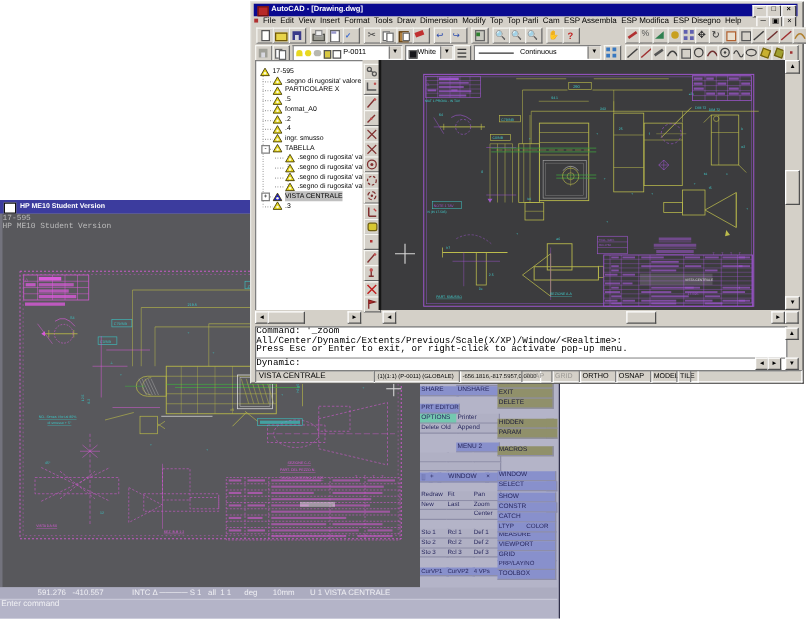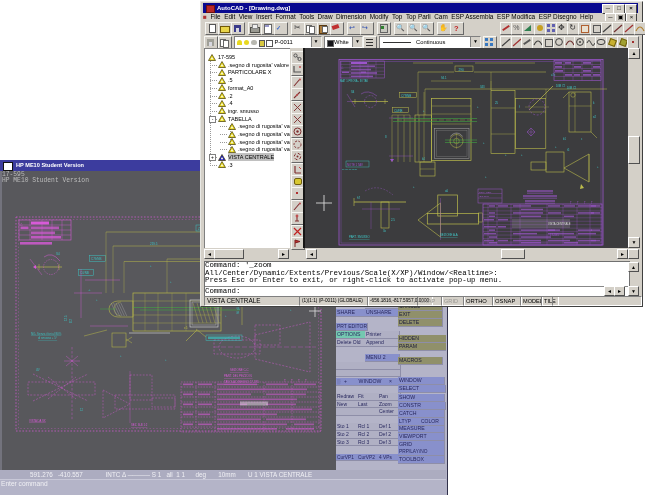--- a/index.html
+++ b/index.html
@@ -979,21 +979,21 @@
 <div class="sbtn" style="left:1px;top:1px;width:9px;height:8px;">◄</div>
 <div class="sbtn" style="left:196px;top:1px;width:22px;height:8px;"></div>
 <div class="sbtn" style="right:12px;top:1px;width:9px;height:8px;">►</div>
 <div class="sbtn" style="right:1px;top:1px;width:9px;height:8px;"></div>
       </div>
 <div class="abs" style="left:3px;top:258px;width:435px;height:36px;background:#d4d0c8;">
 <div style="position:absolute;left:0px;top:1px;width:424px;height:34px;background:#fff;border:1px solid #707070;font-family:'Liberation Mono',monospace;font-size:7.4px;line-height:7.6px;color:#000;white-space:pre;overflow:hidden;">Command: '_zoom
 All/Center/Dynamic/Extents/Previous/Scale(X/XP)/Window/&lt;Realtime&gt;:
 Press Esc or Enter to exit, or right-click to activate pop-up menu.</div>
 <div style="position:absolute;left:1px;top:26px;width:424px;height:0;border-top:1px solid #888;"></div>
-<div style="position:absolute;left:1px;top:27px;width:415px;height:8px;background:#fff;font-family:'Liberation Mono',monospace;font-size:7.4px;line-height:8px;color:#000;">Command:</div>
+<div style="position:absolute;left:1px;top:27px;width:415px;height:8px;background:#fff;font-family:'Liberation Mono',monospace;font-size:7.4px;line-height:8px;color:#000;">Dynamic:</div>
 <div class="sbtn" style="right:0px;top:2px;width:9px;height:8px;">▲</div>
 <div class="sbtn" style="right:0px;top:26px;width:9px;height:8px;">▼</div>
 <div class="sbtn" style="right:24px;top:26px;width:9px;height:8px;">◄</div>
 <div class="sbtn" style="right:14px;top:26px;width:9px;height:8px;">►</div>
       </div>
 <div class="abs" style="left:2px;top:294px;width:437px;height:10px;font-size:6.4px;color:#000;">
 <div class="sfield" style="left:1px;width:92px;">VISTA CENTRALE</div>
 <div class="sfield" style="left:96px;width:66px;font-size:4.7px;">(1)(1:1) (P-0011) (GLOBALE)</div>
 <div class="sfield" style="left:164px;width:62px;font-size:4.7px;">-656.1816,-817.5957,0.0000</div>
 <div class="sfield" style="left:214px;width:22px;color:#9a9894;font-size:5.6px;">SNAP</div>

